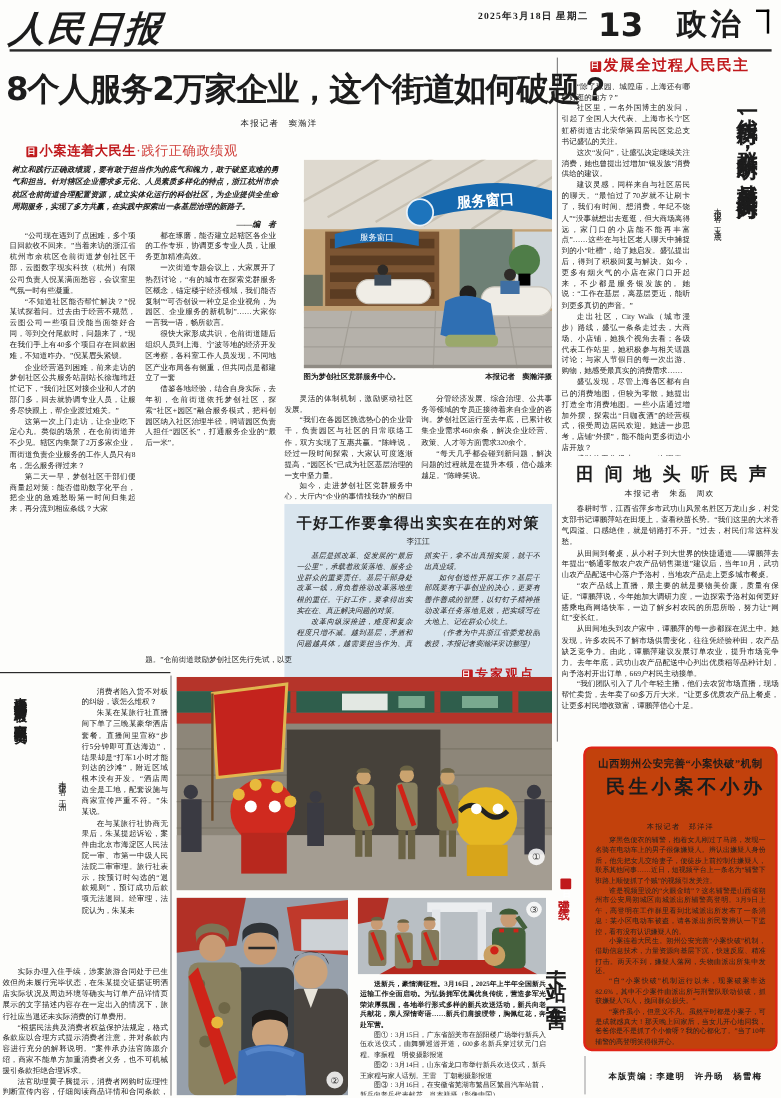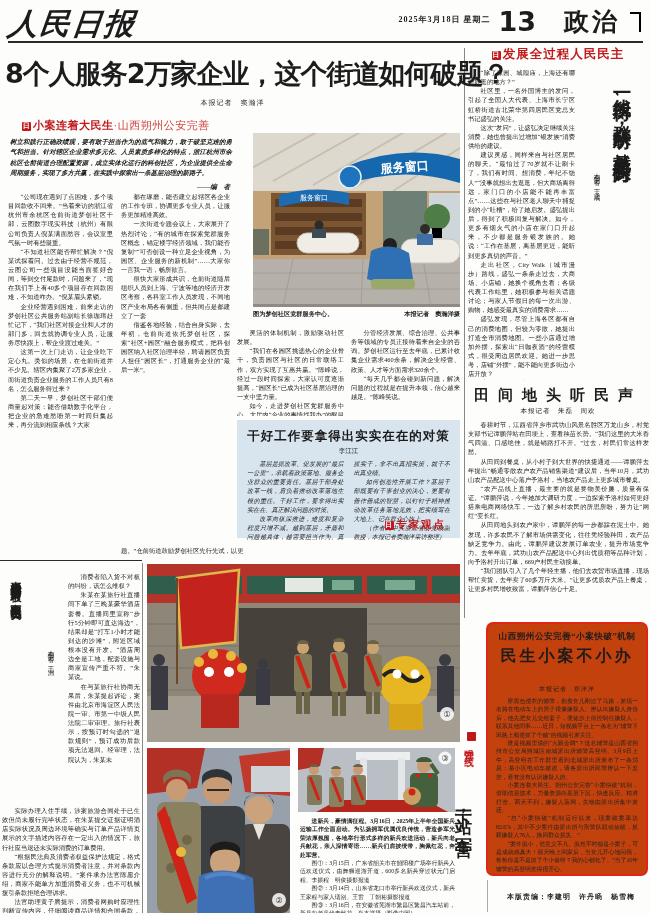--- a/index.html
+++ b/index.html
@@ -9,21 +9,21 @@
   .body-text{font-size:6.3px;line-height:1.45;text-align:justify;overflow:hidden;color:#222;}
   .body-text p{margin:0;text-indent:2em;}
   .sm{font-size:5.8px;line-height:1.45;}
   .vtext{writing-mode:vertical-rl;}
   .ricon{display:inline-block;width:9px;height:9px;background:#c0191c;color:#fff;font-size:7px;line-height:9px;
          text-align:center;font-family:"DejaVu Sans",sans-serif;vertical-align:middle;margin-right:2px;border-radius:1px;}
   .rule{background:#2a2a2a;}
   .caption{font-size:6.2px;font-weight:bold;}
   
   #masthead{font-size:30px;font-weight:900;font-style:italic;letter-spacing:2px;transform:skewX(-6deg);}
-  #header-right{display:flex;align-items:center;gap:8px;}
+  #header-right{display:flex;align-items:flex-start;gap:8px;}
   #pg-date{font-size:8px;font-weight:bold;letter-spacing:1px;padding-bottom:4px;}
   #pg-num{font-size:27px;font-weight:bold;font-family:"DejaVu Sans",sans-serif;line-height:1;}
   #pg-section{font-size:25px;font-weight:bold;letter-spacing:3px;line-height:1;margin-left:20px;}
   .corner{display:inline-block;width:9px;height:18px;border-top:2px solid #000;border-right:2px solid #000;margin-left:2px;}
   
   #main-headline{font-size:27px;font-weight:900;text-align:center;letter-spacing:-1px;
                  font-family:"DejaVu Sans","Liberation Sans",sans-serif;white-space:nowrap;}
   .byline-c{font-size:7px;text-align:center;letter-spacing:1px;}
   .kicker{font-size:11px;font-weight:bold;color:#c0191c;letter-spacing:0.5px;}
   .kicker .lite{font-weight:normal;color:#d0413c;}
@@ -31,27 +31,27 @@
   #editor-sign{position:absolute;right:2px;bottom:-1px;background:#fdfdfb;padding-left:6px;font-style:italic;font-weight:bold;font-size:6.6px;}
   
   #expert-box{background:#d9e5ee;padding:8px 10px 6px;box-sizing:border-box;}
   #expert-title{font-size:12.5px;font-weight:900;text-align:center;letter-spacing:1px;}
   #expert-author{font-size:6.5px;text-align:center;margin:2px 0 4px;}
   #expert-cols{columns:2;column-gap:10px;font-size:6.1px;line-height:1.5;font-style:italic;text-align:justify;height:84px;overflow:hidden;}
   #expert-cols p{margin:0;text-indent:2em;}
   #expert-tag{position:absolute;right:14px;bottom:6px;font-size:10.5px;font-weight:bold;color:#c0191c;letter-spacing:2px;}
   #case-box{border:2.5px solid #e02416;border-radius:7px;background:#c2410c;padding:7px 8px;box-sizing:border-box;}
   #case-kicker{font-size:8.6px;font-weight:bold;text-align:center;letter-spacing:0.5px;}
-  #case-headline{font-size:16px;font-weight:900;text-align:center;letter-spacing:3px;margin:3px 0 18px;}
+  #case-headline{font-size:16px;font-weight:900;text-align:right;letter-spacing:3px;margin:3px 0 18px;}
   #case-byline{font-size:6px;text-align:center;letter-spacing:1px;margin-bottom:3px;}
   
   #dem-tag{font-size:12.5px;font-weight:900;color:#c0191c;text-align:center;letter-spacing:1px;}
   #dem-vhead{font-size:18.5px;font-weight:bold;letter-spacing:2px;line-height:1;}
   .vbyline{font-size:6.5px;letter-spacing:2px;}
-  #field-headline{font-size:15px;font-weight:900;text-align:center;letter-spacing:9px;white-space:nowrap;}
+  #field-headline{font-size:15px;font-weight:900;text-align:right;letter-spacing:9px;white-space:nowrap;}
   
   #live-vhead{font-size:11px;font-weight:900;letter-spacing:1px;line-height:1.1;}
   
   #mil-tag{font-size:9.5px;font-weight:bold;color:#c0191c;letter-spacing:2px;}
   #mil-vhead{font-size:17px;font-weight:900;letter-spacing:2px;}
   .credits p{margin:0;text-indent:2em;}
   #footer-editors{font-size:7px;font-weight:bold;letter-spacing:1px;}
   .photo{overflow:hidden;}
   .photo svg{display:block;width:100%;height:100%;}
 </style>
@@ -71,21 +71,21 @@
 
   <div class="abs" style="left:464px;top:48px;width:1px;height:570px;background:#888;"></div>
   <div class="abs" style="left:142px;top:563px;width:1px;height:350px;background:#888;"></div>
   <div class="abs" style="left:487px;top:880px;width:1px;height:32px;background:#aaa;"></div>
   <div class="abs rule" style="left:0px;top:560px;width:142px;height:1px;"></div>
 
   <div class="abs" id="main-headline" style="left:5px;top:56px;width:455px;">8个人服务2万家企业，这个街道如何破题？</div>
   <div class="abs byline-c" style="left:5px;top:98px;width:455px;">本报记者　窦瀚洋</div>
 
   <div class="abs kicker" style="left:22px;top:118px;">
-    <span class="ricon">日</span><span>小案连着大民生</span><span class="lite">·山西朔州公安完善</span>
+    <span class="ricon">日</span><span>小案连着大民生</span><span class="lite">·践行正确政绩观</span>
   </div>
 
   <div class="abs" style="left:10px;top:137px;width:222px;height:54px;">
     <div id="editor-note">树立和践行正确政绩观，要有敢于担当作为的底气和魄力，敢于破坚克难的勇气和担当。针对辖区企业需求多元化、人员素质多样化的特点，浙江杭州市余杭区仓前街道合理配置资源，成立实体化运行的科创社区，为企业提供全生命周期服务，实现了多方共赢，在实践中探索出一条基层治理的新路子。</div>
     <span id="editor-sign">——编　者</span>
   </div>
 
   <div class="abs body-text" style="left:8px;top:192px;width:105px;height:350px;">
       <p>“公司现在遇到了点困难，多个项目回款收不回来。”当着来访的浙江省杭州市余杭区仓前街道梦创社区干部，云图数字现实科技（杭州）有限公司负责人倪某满面愁容，会议室里气氛一时有些凝重。</p>
       <p>“不知道社区能否帮忙解决？”倪某试探着问。过去由于经营不规范，云图公司一些项目没能当面签好合同，等到交付尾款时，问题来了，“现在我们手上有40多个项目存在回款困难，不知道咋办。”倪某眉头紧锁。</p>
@@ -156,21 +156,21 @@
   <div class="abs body-text" style="left:237px;top:328px;width:107px;height:88px;">
       <p>灵活的体制机制，激励驱动社区发展。</p>
       <p>“我们在各园区挑选热心的企业骨干，负责园区与社区的日常联络工作，双方实现了互惠共赢。”陈峰说，经过一段时间探索，大家认可度逐渐提高，“园区长”已成为社区基层治理的一支中坚力量。</p>
       <p>如今，走进梦创社区党群服务中心，大厅内“企业的事情找我办”的醒目标语下，4名</p>
     </div>
   <div class="abs body-text" style="left:351px;top:328px;width:109px;height:88px;">
       <p>分管经济发展、综合治理、公共事务等领域的专员正接待着来自企业的咨询。梦创社区运行至去年底，已累计收集企业需求460余条，解决企业经营、政策、人才等方面需求320余个。</p>
       <p>“每天几乎都会碰到新问题，解决问题的过程就是在提升本领，信心越来越足。”陈峰笑说。</p>
     </div>
 
-  <div class="abs" id="expert-box" style="left:237px;top:420px;width:223px;height:118px;">
+  <div class="abs" id="expert-box" style="left:237px;top:420px;width:223px;height:155px;">
     <div id="expert-title">干好工作要拿得出实实在在的对策</div>
     <div id="expert-author">李江江</div>
     <div id="expert-cols">
         <p>基层是抓改革、促发展的“最后一公里”，承载着政策落地、服务企业群众的重要责任。基层干部身处改革一线，肩负着推动改革落地生根的重任。干好工作，要拿得出实实在在、真正解决问题的对策。</p>
         <p>改革向纵深推进，难度和复杂程度只增不减。越到基层，矛盾和问题越具体，越需要担当作为、真抓实干，拿不出真招实策，就干不出真业绩。</p>
         <p>如何创造性开展工作？基层干部既要有干事创业的决心，更要有善作善成的智慧，以钉钉子精神推动改革任务落地见效，把实绩写在大地上、记在群众心坎上。</p>
         <p>（作者为中共浙江省委党校副教授，本报记者窦瀚洋采访整理）</p>
       </div>
     <div id="expert-tag"><span class="ricon">日</span><span>专家观点</span></div>
   </div>

